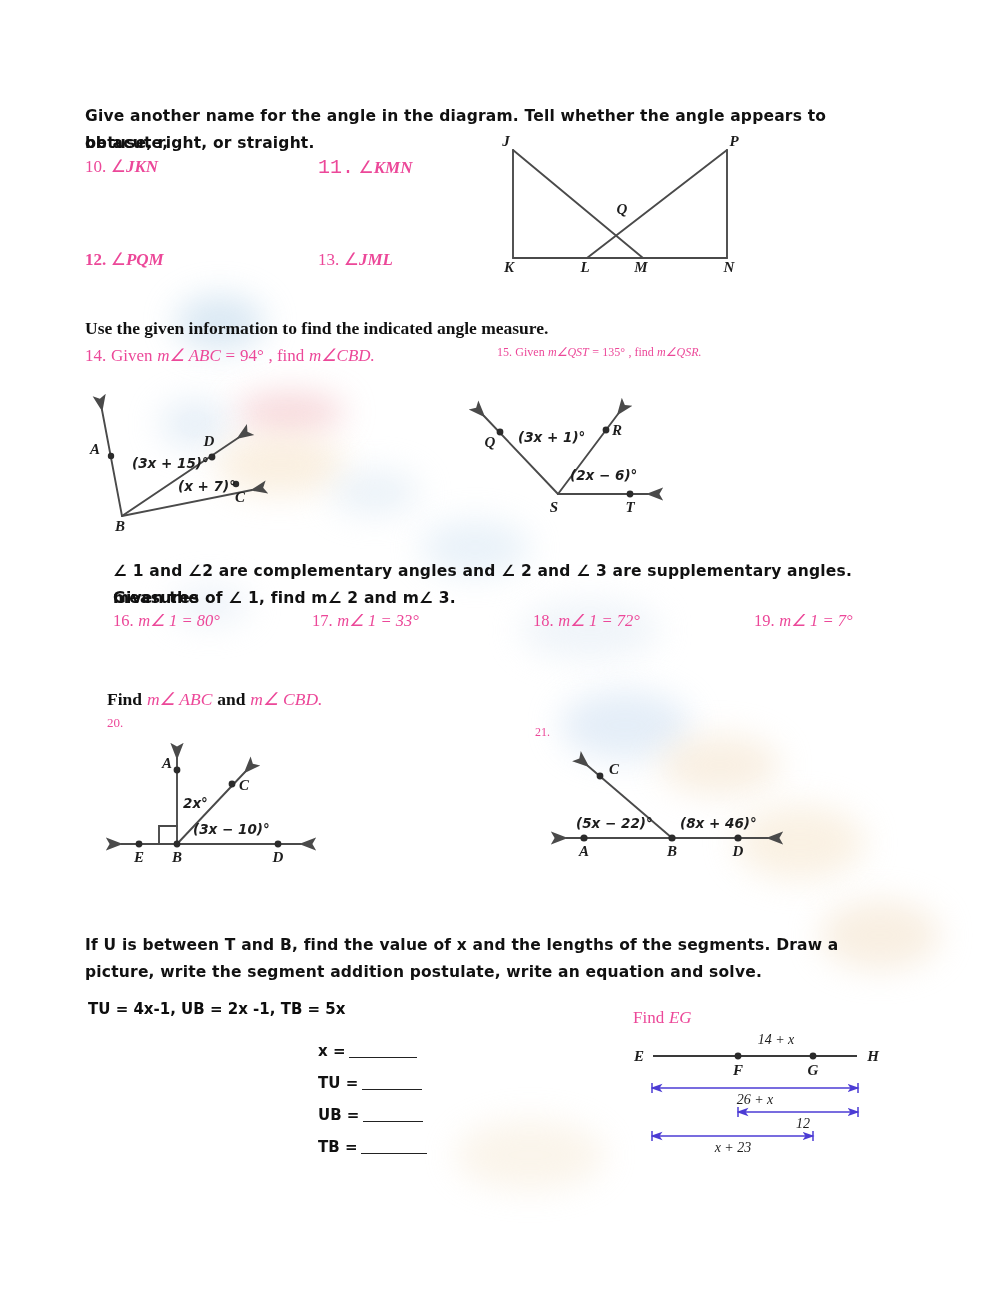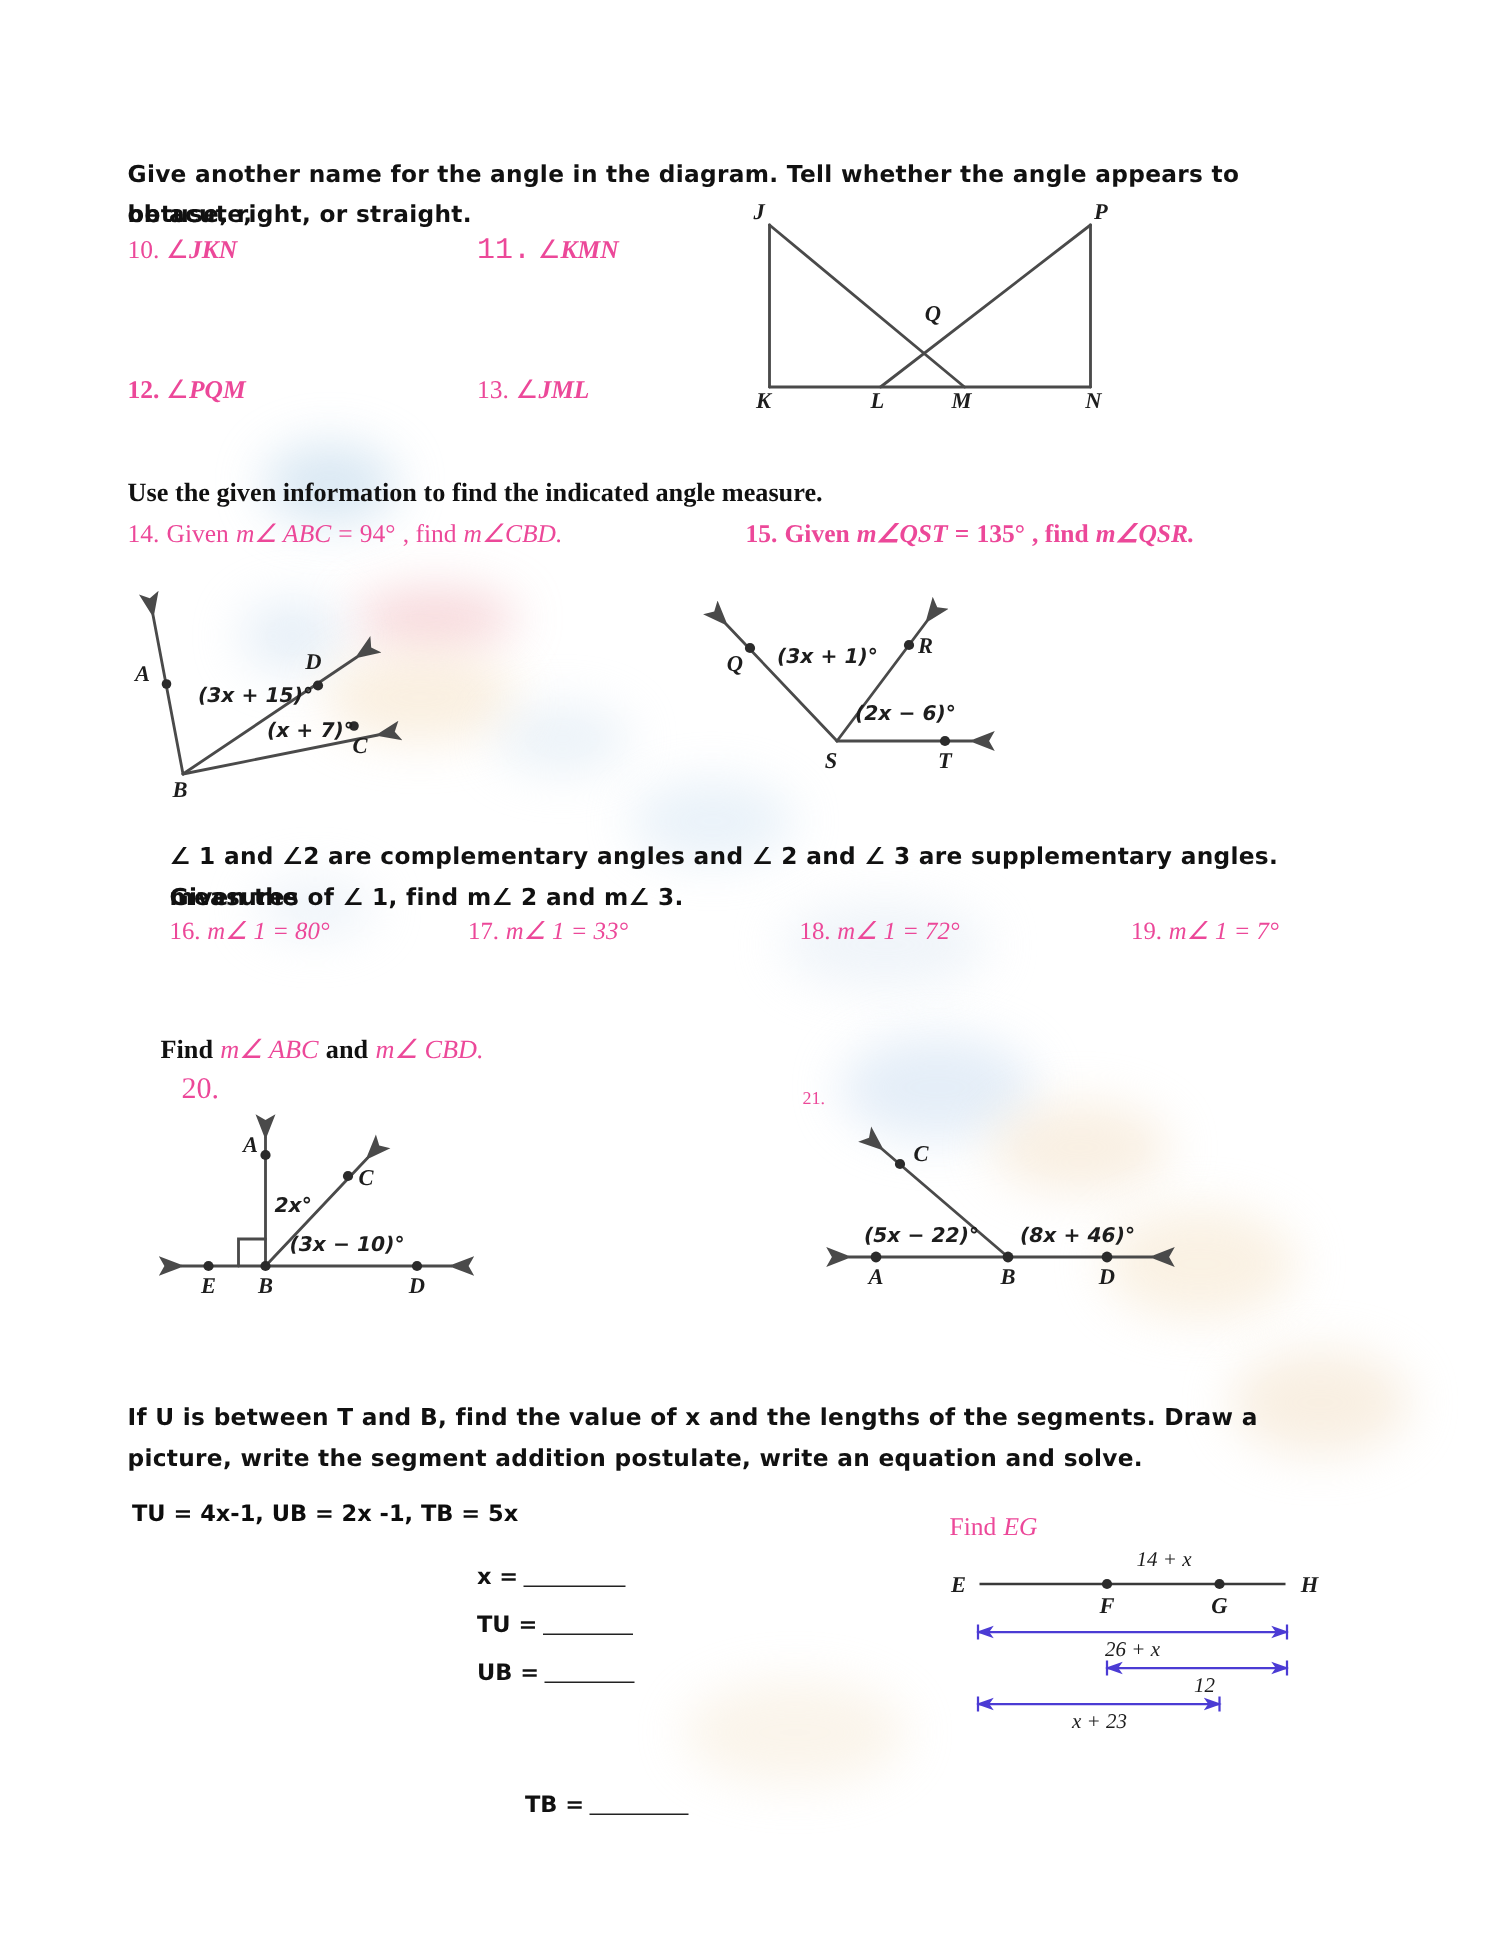--- a/index.html
+++ b/index.html
@@ -151,21 +151,21 @@
 <div class="abs" style="left:85px; top:345px; font-size:17px; white-space:nowrap;">
   <span class="serif">14.</span>
   <span class="serif">Given</span>
   <span class="serif it">m∠ ABC</span>
   <span class="serif">=</span>
   <span class="serif">94°</span>
   <span class="serif">, find</span>
   <span class="serif it">m∠CBD.</span>
 </div>
 
-<div class="abs" style="left:497px; top:345px; font-size:17px; white-space:nowrap;font-weight:bold;">
+<div class="abs" style="left:497px; top:345px; font-size:12px; white-space:nowrap;">
   <span class="serif">15.</span>
   <span class="serif">Given</span>
   <span class="serif it">m∠QST</span>
   <span class="serif">=</span>
   <span class="serif">135°</span>
   <span class="serif">, find</span>
   <span class="serif it">m∠QSR.</span>
 </div>
 
 <div class="abs" style="left:90px; top:398px;">
@@ -237,21 +237,21 @@
   <span class="serif">19.</span>
   <span class="serif it">m∠ 1 = 7°</span>
 </div>
 
 <div class="abs" style="left:107px; top:689px; font-size:17.5px; white-space:nowrap;">
   <span class="serif-b">Find</span>
   <span class="serif it">m∠ ABC</span>
   <span class="serif-b">and</span>
   <span class="serif it">m∠ CBD.</span>
 </div>
-<div class="abs serif" style="left:107px; top:715px; font-size:20px;margin-left:14px;">20.</div>
+<div class="abs serif" style="left:107px; top:715px; font-size:13px;">20.</div>
 <div class="abs serif" style="left:535px; top:725px; font-size:12px;">21.</div>
 
 <div class="abs" style="left:115px; top:752px;">
   <svg width="210" height="115" viewBox="0 0 210 115">
     <defs>
       <marker id="arrH20" markerWidth="9" markerHeight="9" refX="1" refY="4.5" orient="auto">
         <path d="M 0 4.5 L 9 1 L 7 4.5 L 9 8 Z" fill="#4a4a4a"></path>
       </marker>
       <marker id="arrH20s" markerWidth="9" markerHeight="9" refX="1" refY="4.5" orient="auto">
         <path d="M 0 4.5 L 9 1 L 7 4.5 L 9 8 Z" fill="#4a4a4a"></path>
@@ -313,21 +313,21 @@
 
 <div class="abs blank-row" style="left:318px; top:1042px;">
   <span>x =</span><span class="blank-line" style="width:68px;"></span>
 </div>
 <div class="abs blank-row" style="left:318px; top:1074px;">
   <span>TU =</span><span class="blank-line" style="width:60px;"></span>
 </div>
 <div class="abs blank-row" style="left:318px; top:1106px;">
   <span>UB =</span><span class="blank-line" style="width:60px;"></span>
 </div>
-<div class="abs blank-row" style="left:318px; top:1194px;margin-left:32px;">
+<div class="abs blank-row" style="left:318px; top:1138px;">
   <span>TB =</span><span class="blank-line" style="width:66px;"></span>
 </div>
 
 <div class="abs" style="left:633px; top:1008px; font-size:17px;">
   <span class="serif">Find</span>
   <span class="serif it">EG</span>
 </div>
 
 <div class="abs" style="left:625px; top:1030px;">
   <svg width="270" height="110" viewBox="0 0 270 110">

